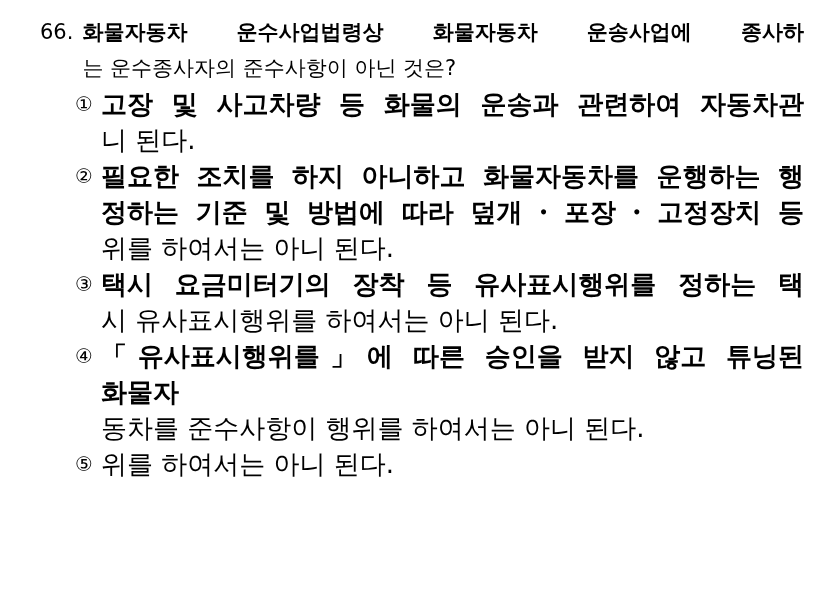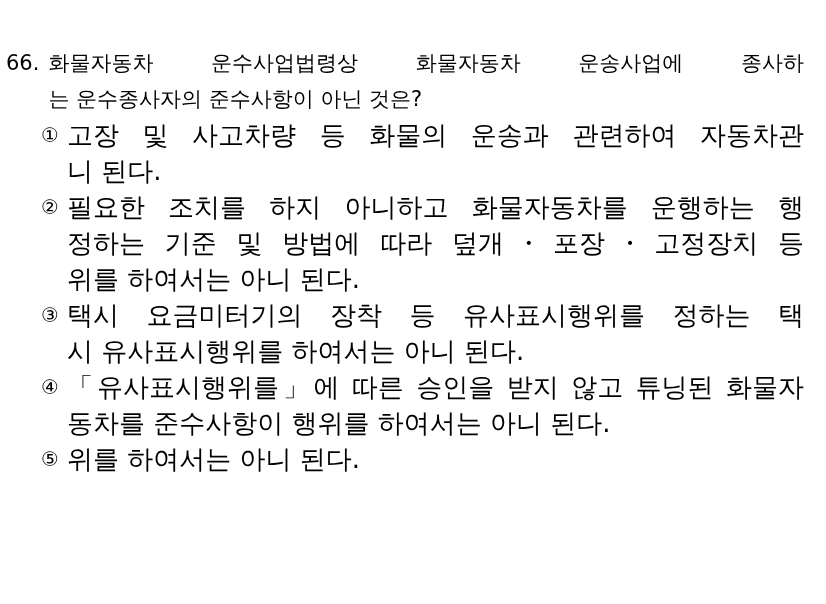--- a/index.html
+++ b/index.html
@@ -12,22 +12,21 @@
     height: 604px;
     font-family: "DejaVu Sans", "Liberation Sans", sans-serif;
     color: #000000;
     overflow: hidden;
   }
   .page {
     width: 826px;
     height: 562px;
     position: relative;
     box-sizing: border-box;
-    padding: 14px 22px 0 6px;
-    margin-top: 31px;
+    padding: 14px 22px 0 40px;
   }
   .question {
     display: flex;
     align-items: flex-start;
   }
   .q-number {
     flex: 0 0 auto;
     font-size: 21px;
     line-height: 36px;
     letter-spacing: 0px;
@@ -66,20 +65,21 @@
     text-justify: inter-character;
     word-break: keep-all;
   }
   
   .just-lines > span {
     display: block;
   }
   .just-lines > span.stretch {
     text-align: justify;
     text-align-last: justify;
+    font-weight: bold;
   }
 </style>
 </head>
 <body>
 
 <div class="page">
 
   <div class="question">
     <div class="q-number">66.</div>
     <div class="q-text just-lines">

